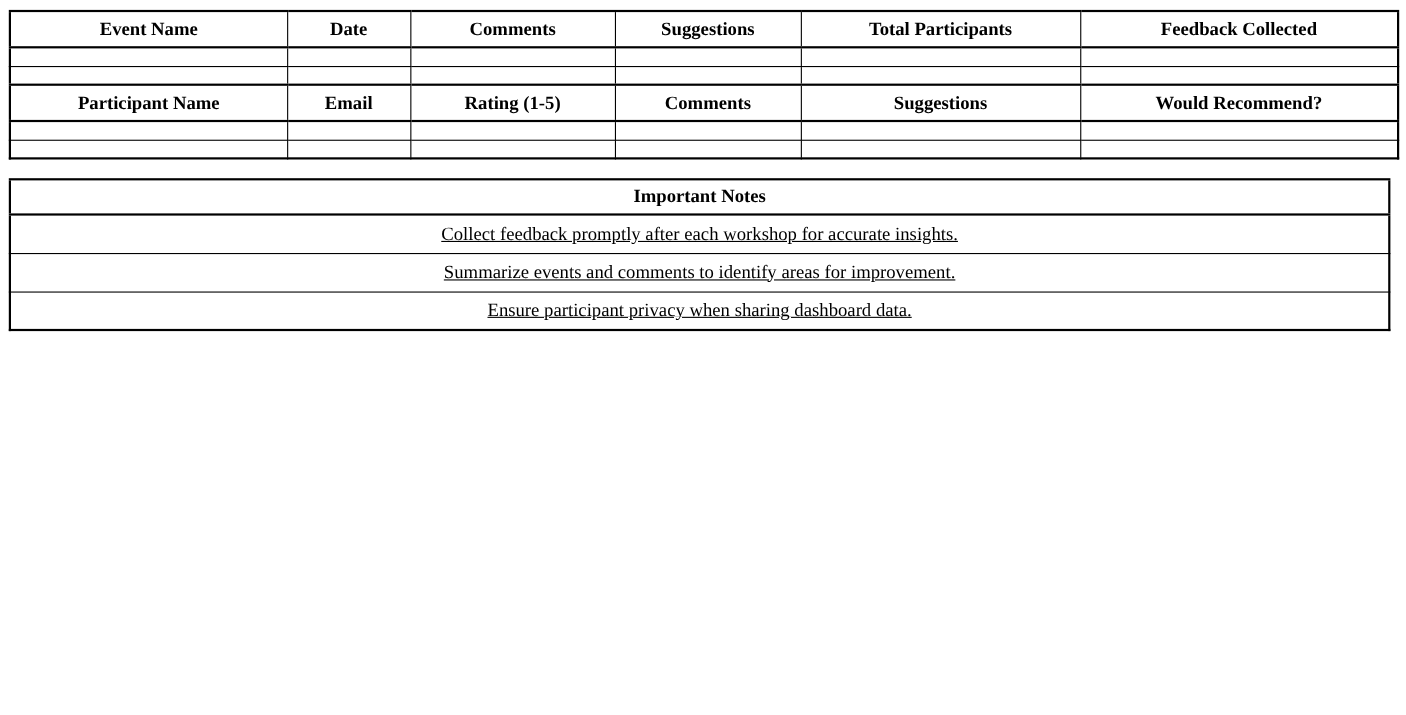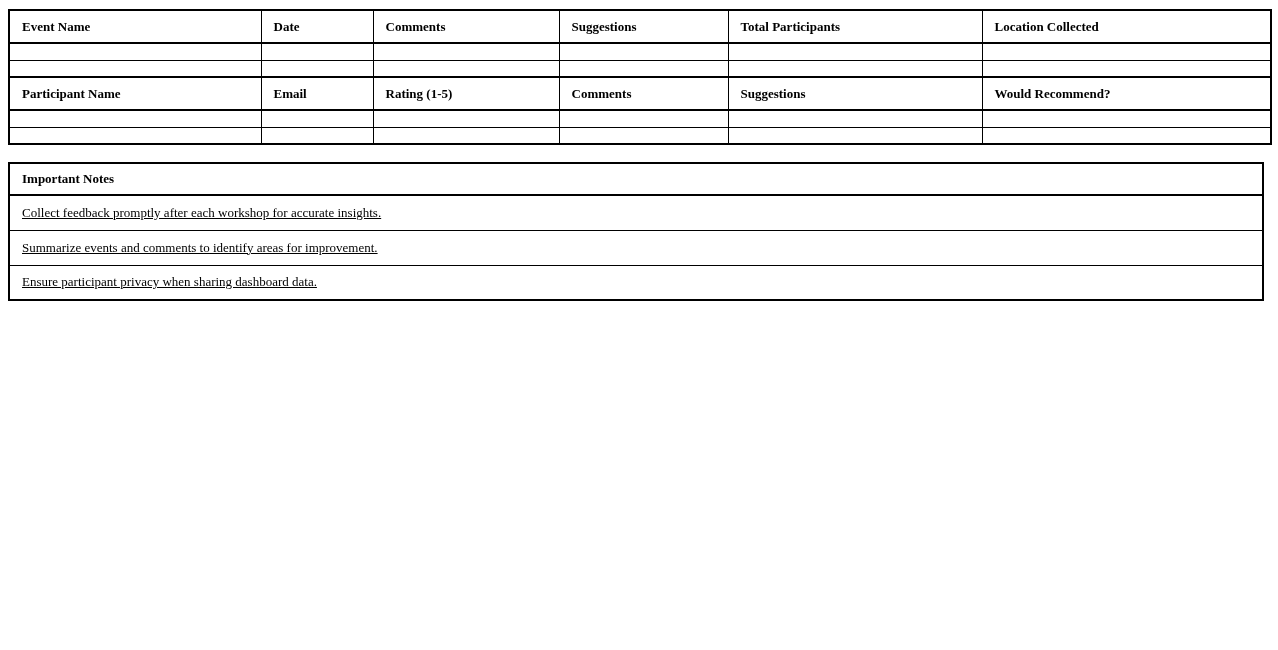--- a/index.html
+++ b/index.html
@@ -20,22 +20,22 @@
     table-layout: fixed;
     width: 1256px;
     background: #ffffff;
   }
   table.grid {
     border: 2px solid #000000;
   }
   .grid th, .grid td {
     border: 1px solid #000000;
     padding: 0 12px;
-    font-size: 13px;
-    text-align: left;
+    font-size: 17px;
+    text-align: center;
     vertical-align: middle;
     overflow: hidden;
     white-space: nowrap;
   }
   .grid tr.hdr th {
     font-weight: bold;
     height: 33px;
     border-top: 2px solid #000000;
     border-bottom: 2px solid #000000;
   }
@@ -68,21 +68,21 @@
       <col style="width:254px">
       <col style="width:289px">
     </colgroup>
     <tbody>
         <tr class="hdr">
       <th>Event Name</th>
       <th>Date</th>
       <th>Comments</th>
       <th>Suggestions</th>
       <th>Total Participants</th>
-      <th>Location Collected</th>
+      <th>Feedback Collected</th>
     </tr>
     <tr class="blank">
       <td></td>
       <td></td>
       <td></td>
       <td></td>
       <td></td>
       <td></td>
     </tr>
     <tr class="blank">

